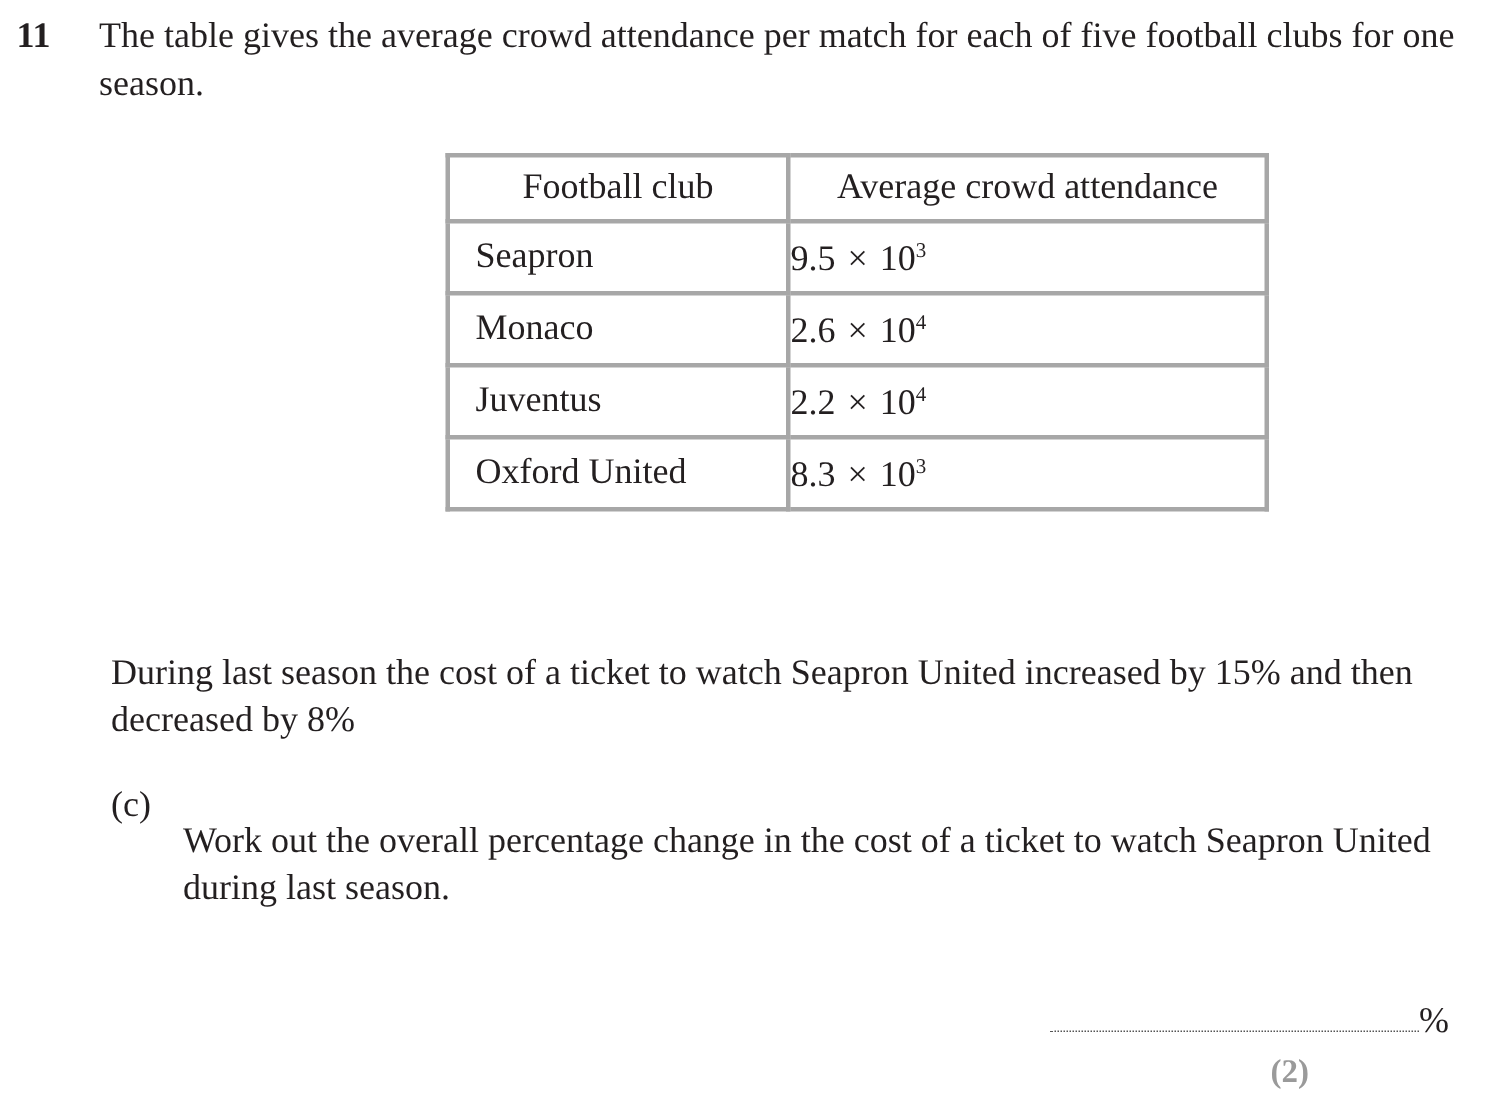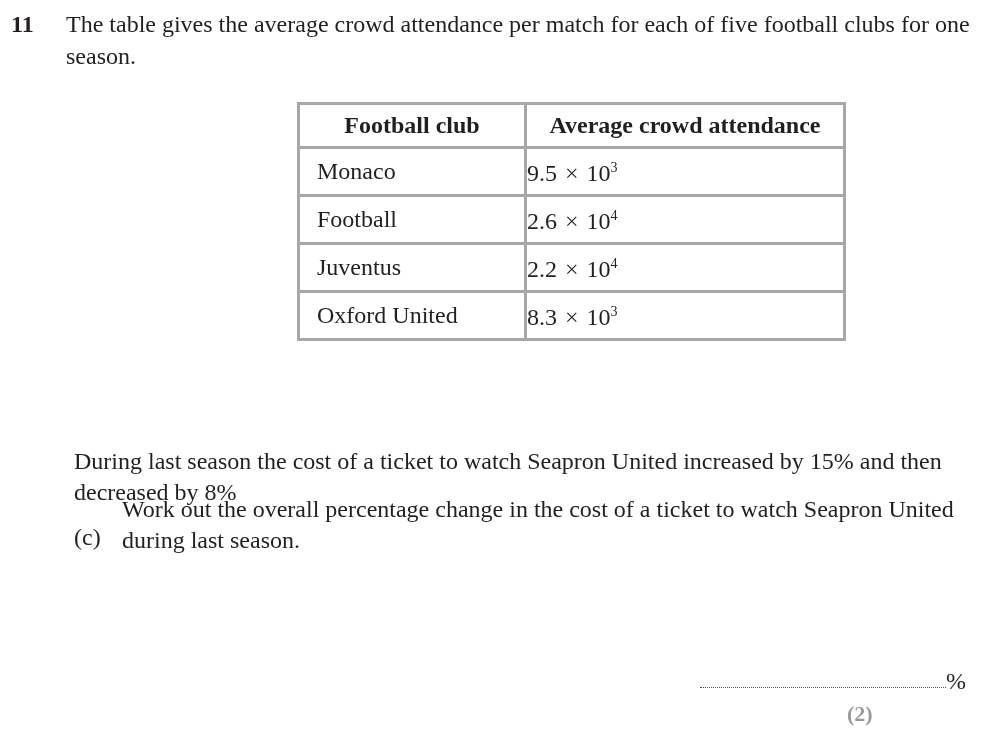--- a/index.html
+++ b/index.html
@@ -18,37 +18,37 @@
     }
     table.data {
       position: absolute; left: 297px; top: 102px;
       border-collapse: collapse;
       font-size: 24px;
     }
     table.data th, table.data td {
       border: 3px solid #a7a7a7;
       height: 41px; padding: 0;
     }
-    table.data th { font-weight: bold; text-align: center; }
+    table.data th { font-weight: normal; text-align: center; }
     table.data th.c1 { width: 224px; }
     table.data th.c2 { width: 316px; }
     table.data td.club { text-align: left; padding-left: 17px; }
     table.data td.val { text-align: left; padding-top: 4px; }
     .times { margin: 0 8px; }
     sup { font-size: 14px; vertical-align: 9px; line-height: 0; }
     .stem {
       position: absolute; left: 74px; top: 434px; width: 910px;
-      font-size: 24px; line-height: 31px; margin-top: 12px;
+      font-size: 24px; line-height: 31px;
     }
     .part-label {
       position: absolute; left: 74px; top: 522px;
       font-size: 24px; line-height: 31px;
     }
     .part-text {
-      position: absolute; left: 122px; top: 494px; width: 850px;
+      position: absolute; left: 122px; top: 546px; width: 850px;
       font-size: 24px; line-height: 31px;
     }
     .answer-line {
       position: absolute; left: 700px; top: 687px; width: 246px;
       border-bottom: 1px dotted #555;
       height: 0;
     }
     .unit {
       position: absolute; left: 946px; top: 667px;
       font-size: 24px; line-height: 28px;
@@ -66,25 +66,25 @@
 
 <table class="data">
   <thead>
     <tr>
       <th class="c1">Football club</th>
       <th class="c2">Average crowd attendance</th>
     </tr>
   </thead>
   <tbody>
     <tr>
-      <td class="club">Monaco</td>
+      <td class="club">Seapron</td>
       <td class="val"><span>9.5</span><span class="times">×</span><span>10</span><sup>3</sup></td>
     </tr>
     <tr>
-      <td class="club">Football</td>
+      <td class="club">Monaco</td>
       <td class="val"><span>2.6</span><span class="times">×</span><span>10</span><sup>4</sup></td>
     </tr>
     <tr>
       <td class="club">Juventus</td>
       <td class="val"><span>2.2</span><span class="times">×</span><span>10</span><sup>4</sup></td>
     </tr>
     <tr>
       <td class="club">Oxford United</td>
       <td class="val"><span>8.3</span><span class="times">×</span><span>10</span><sup>3</sup></td>
     </tr>

